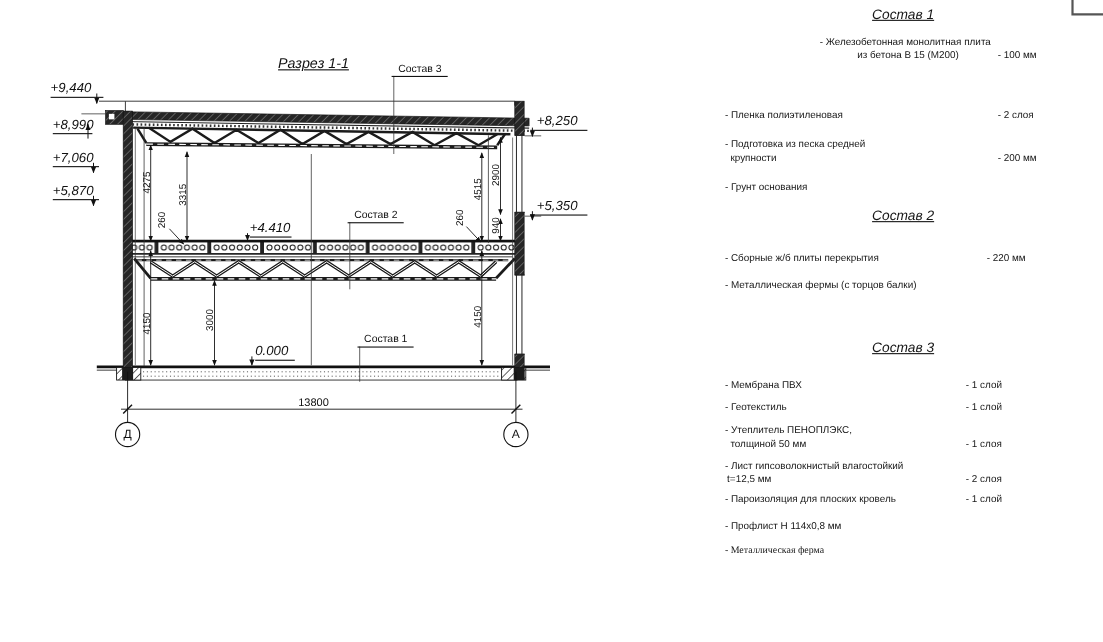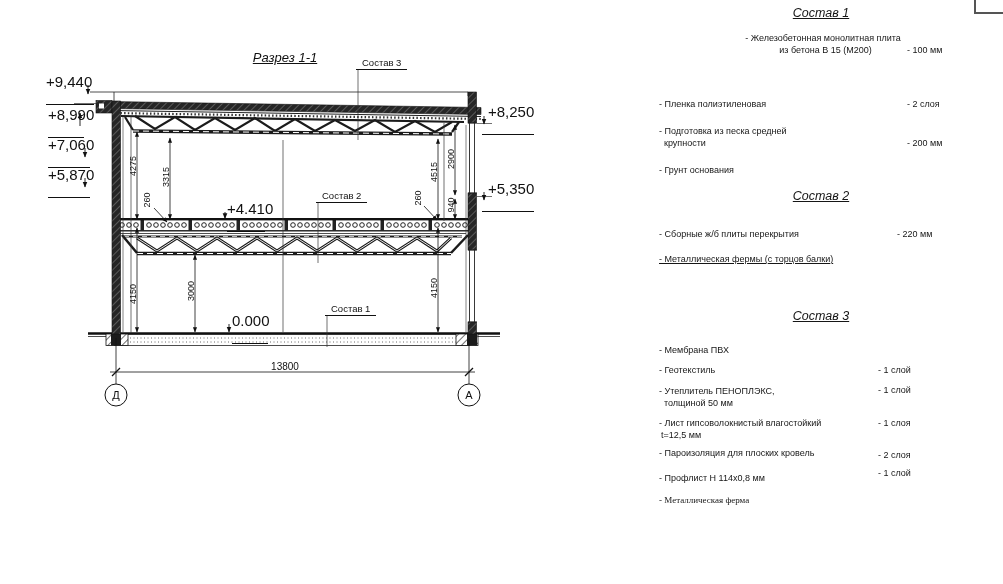--- a/index.html
+++ b/index.html
@@ -1,35 +1,35 @@
 <!DOCTYPE html>
 <html><head>
 <meta charset="utf-8">
 <style>
   html,body { margin:0; padding:0; background:#fff; }
   .page { position:relative; width:1003px; height:584px; background:#fff; overflow:hidden;
           font-family:"Liberation Sans", sans-serif; }
   svg.cad { position:absolute; left:0; top:0; }
   .t { position:absolute; color:#111; white-space:nowrap; font-family:"Liberation Sans", sans-serif; }
   .dtitle { font-size:13px; font-style:italic; text-decoration:underline; text-align:center; }
-  .lvl { font-size:15px; border-bottom:1.2px solid #111; padding-bottom:14px; }
+  .lvl { font-size:12px; border-bottom:1.2px solid #111; padding-bottom:1px;font-style:italic; }
   .lvl.r { padding-left:6px; }
   .vdim { font-size:9px; transform:translate(-50%,-50%) rotate(-90deg); }
   .callout { font-size:9.5px; border-bottom:1px solid #111; padding:0 6px 1px 6px; }
   .span-dim { font-size:10px; text-align:center; }
   .axis-letter { font-size:11px; width:22px; height:22px; text-align:center; line-height:22px; }
   
   .col { position:absolute; left:655px; top:0; width:332px; height:584px; color:#161616; }
   .chead { position:absolute; left:0; width:100%; text-align:center; font-size:12.5px;
            font-style:italic; text-decoration:underline; }
   .item { position:absolute; left:4px; right:0; font-size:9px; line-height:11.5px; }
   .item .l2 { padding-left:5px; }
   .item .val { position:absolute; top:0; }
   .item .val.on2 { top:11.5px; }
-  .v1 { left:248px; } .v2 { left:238px; } .v3 { left:219px;margin-top:20px; }
+  .v1 { left:248px; } .v2 { left:238px; } .v3 { left:219px; }
 </style>
 </head>
 <body>
 
 <div class="page">
 
   <svg class="cad" width="1003" height="584" viewBox="0 0 1003 584">
     <defs>
       <marker id="ar" viewBox="0 0 10 10" refX="9" refY="5" markerWidth="6.5" markerHeight="6.5" orient="auto-start-reverse">
         <path d="M0,1 L10,5 L0,9 z" fill="#111"></path>
@@ -222,21 +222,21 @@
     </div>
     <div class="item" style="top:165px;">
       <div>- Грунт основания</div>
     </div>
 
     <div class="chead" style="top:189px;">Состав 2</div>
     <div class="item" style="top:229px;">
       <div>- Сборные ж/б плиты перекрытия</div>
       <div class="val v2">- 220 мм</div>
     </div>
-    <div class="item" style="top:254px;text-decoration:underline;">
+    <div class="item" style="top:254px;">
       <div>- Металлическая фермы (с торцов балки)</div>
     </div>
 
     <div class="chead" style="top:309px;">Состав 3</div>
     <div class="item" style="top:345px;">
       <div>- Мембрана ПВХ</div>
       <div class="val v3">- 1 слой</div>
     </div>
     <div class="item" style="top:365px;">
       <div>- Геотекстиль</div>

